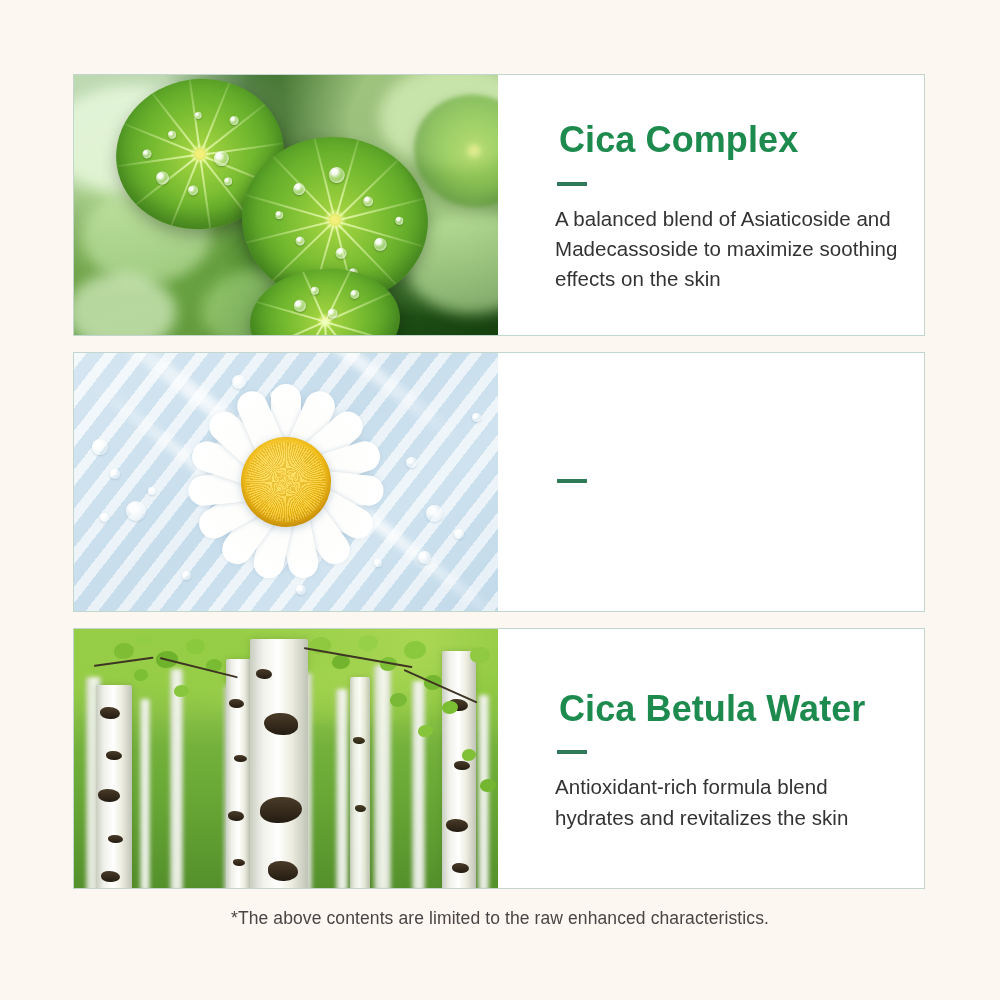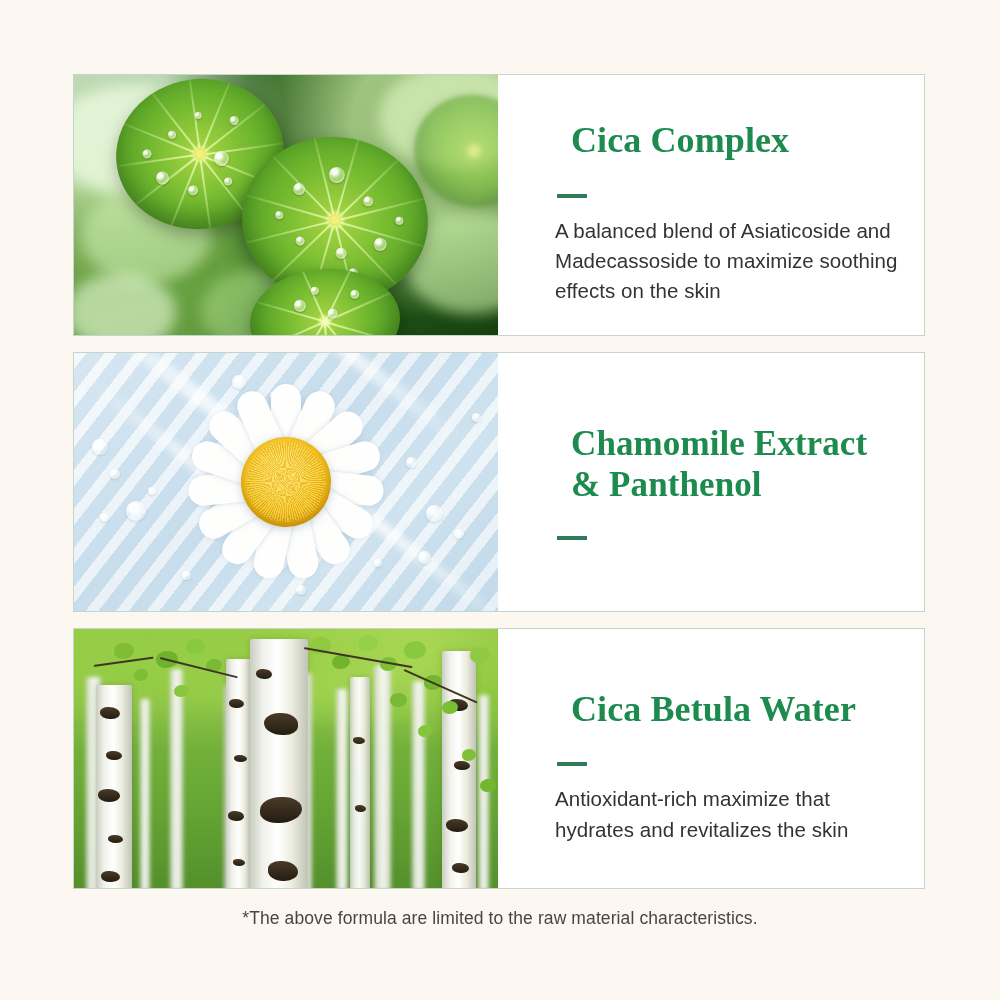--- a/index.html
+++ b/index.html
@@ -35,26 +35,26 @@
   }
   .text{
     flex:1 1 auto;
     background:#ffffff;
     padding-left:57px;
     padding-right:24px;
     box-sizing:border-box;
     display:flex;flex-direction:column;justify-content:center;
   }
   .heading{
-    font-family:Liberation Serif, serif;
+    font-family:Liberation Sans, sans-serif;
     font-weight:700;
     color:#1d8a4e;
     font-size:36px;
     line-height:1.17;
-    margin:16px;
+    margin:4px;
     letter-spacing:.1px;
   }
   .card-2 .heading{font-size:35px;}
   .rule{
     width:30px;height:4px;background:#2f7a58;
     margin:16px 0 18px 2px;
   }
   .card-2 .rule{margin-top:14px;margin-bottom:16px;}
   .body{
     margin:0;
@@ -314,21 +314,20 @@
             <div class="petal" style="transform:rotate(240deg)"></div>
             <div class="petal" style="transform:rotate(264deg)"></div>
             <div class="petal" style="transform:rotate(288deg)"></div>
             <div class="petal" style="transform:rotate(312deg)"></div>
             <div class="petal" style="transform:rotate(336deg)"></div>
             <div class="disc"></div>
           </div>
         </div>
       </div>
       <div class="text">
-        <h2 class="heading"><span>Chamomile Extract</span><br><span>&amp; Panthenol</span></h2>
         <div class="rule"></div>
       </div>
     </div>
 
     <div class="card card-3">
       <div class="media">
         <div class="photo-birch">
           <div class="canopy"></div>
 
           <div class="backtrunk" style="left:12px;top:48px;width:15px;height:215px;"></div>
@@ -399,21 +398,21 @@
 
           <div class="branch" style="left:86px;top:28px;width:80px;height:2px;transform:rotate(14deg);"></div>
           <div class="branch" style="left:230px;top:18px;width:110px;height:2px;transform:rotate(10deg);"></div>
           <div class="branch" style="left:330px;top:40px;width:80px;height:2px;transform:rotate(24deg);"></div>
           <div class="branch" style="left:20px;top:36px;width:60px;height:2px;transform:rotate(-8deg);"></div>
         </div>
       </div>
       <div class="text">
         <h2 class="heading">Cica Betula Water</h2>
         <div class="rule"></div>
-        <p class="body">Antioxidant-rich maximize that hydrates and revitalizes the skin</p>
+        <p class="body">Antioxidant-rich formula blend hydrates and revitalizes the skin</p>
       </div>
     </div>
 
   </div>
 
-  <div class="footnote">*The above formula are limited to the raw material characteristics.</div>
+  <div class="footnote">*The above contents are limited to the raw enhanced characteristics.</div>
 
 </div>
 
 </body></html>

